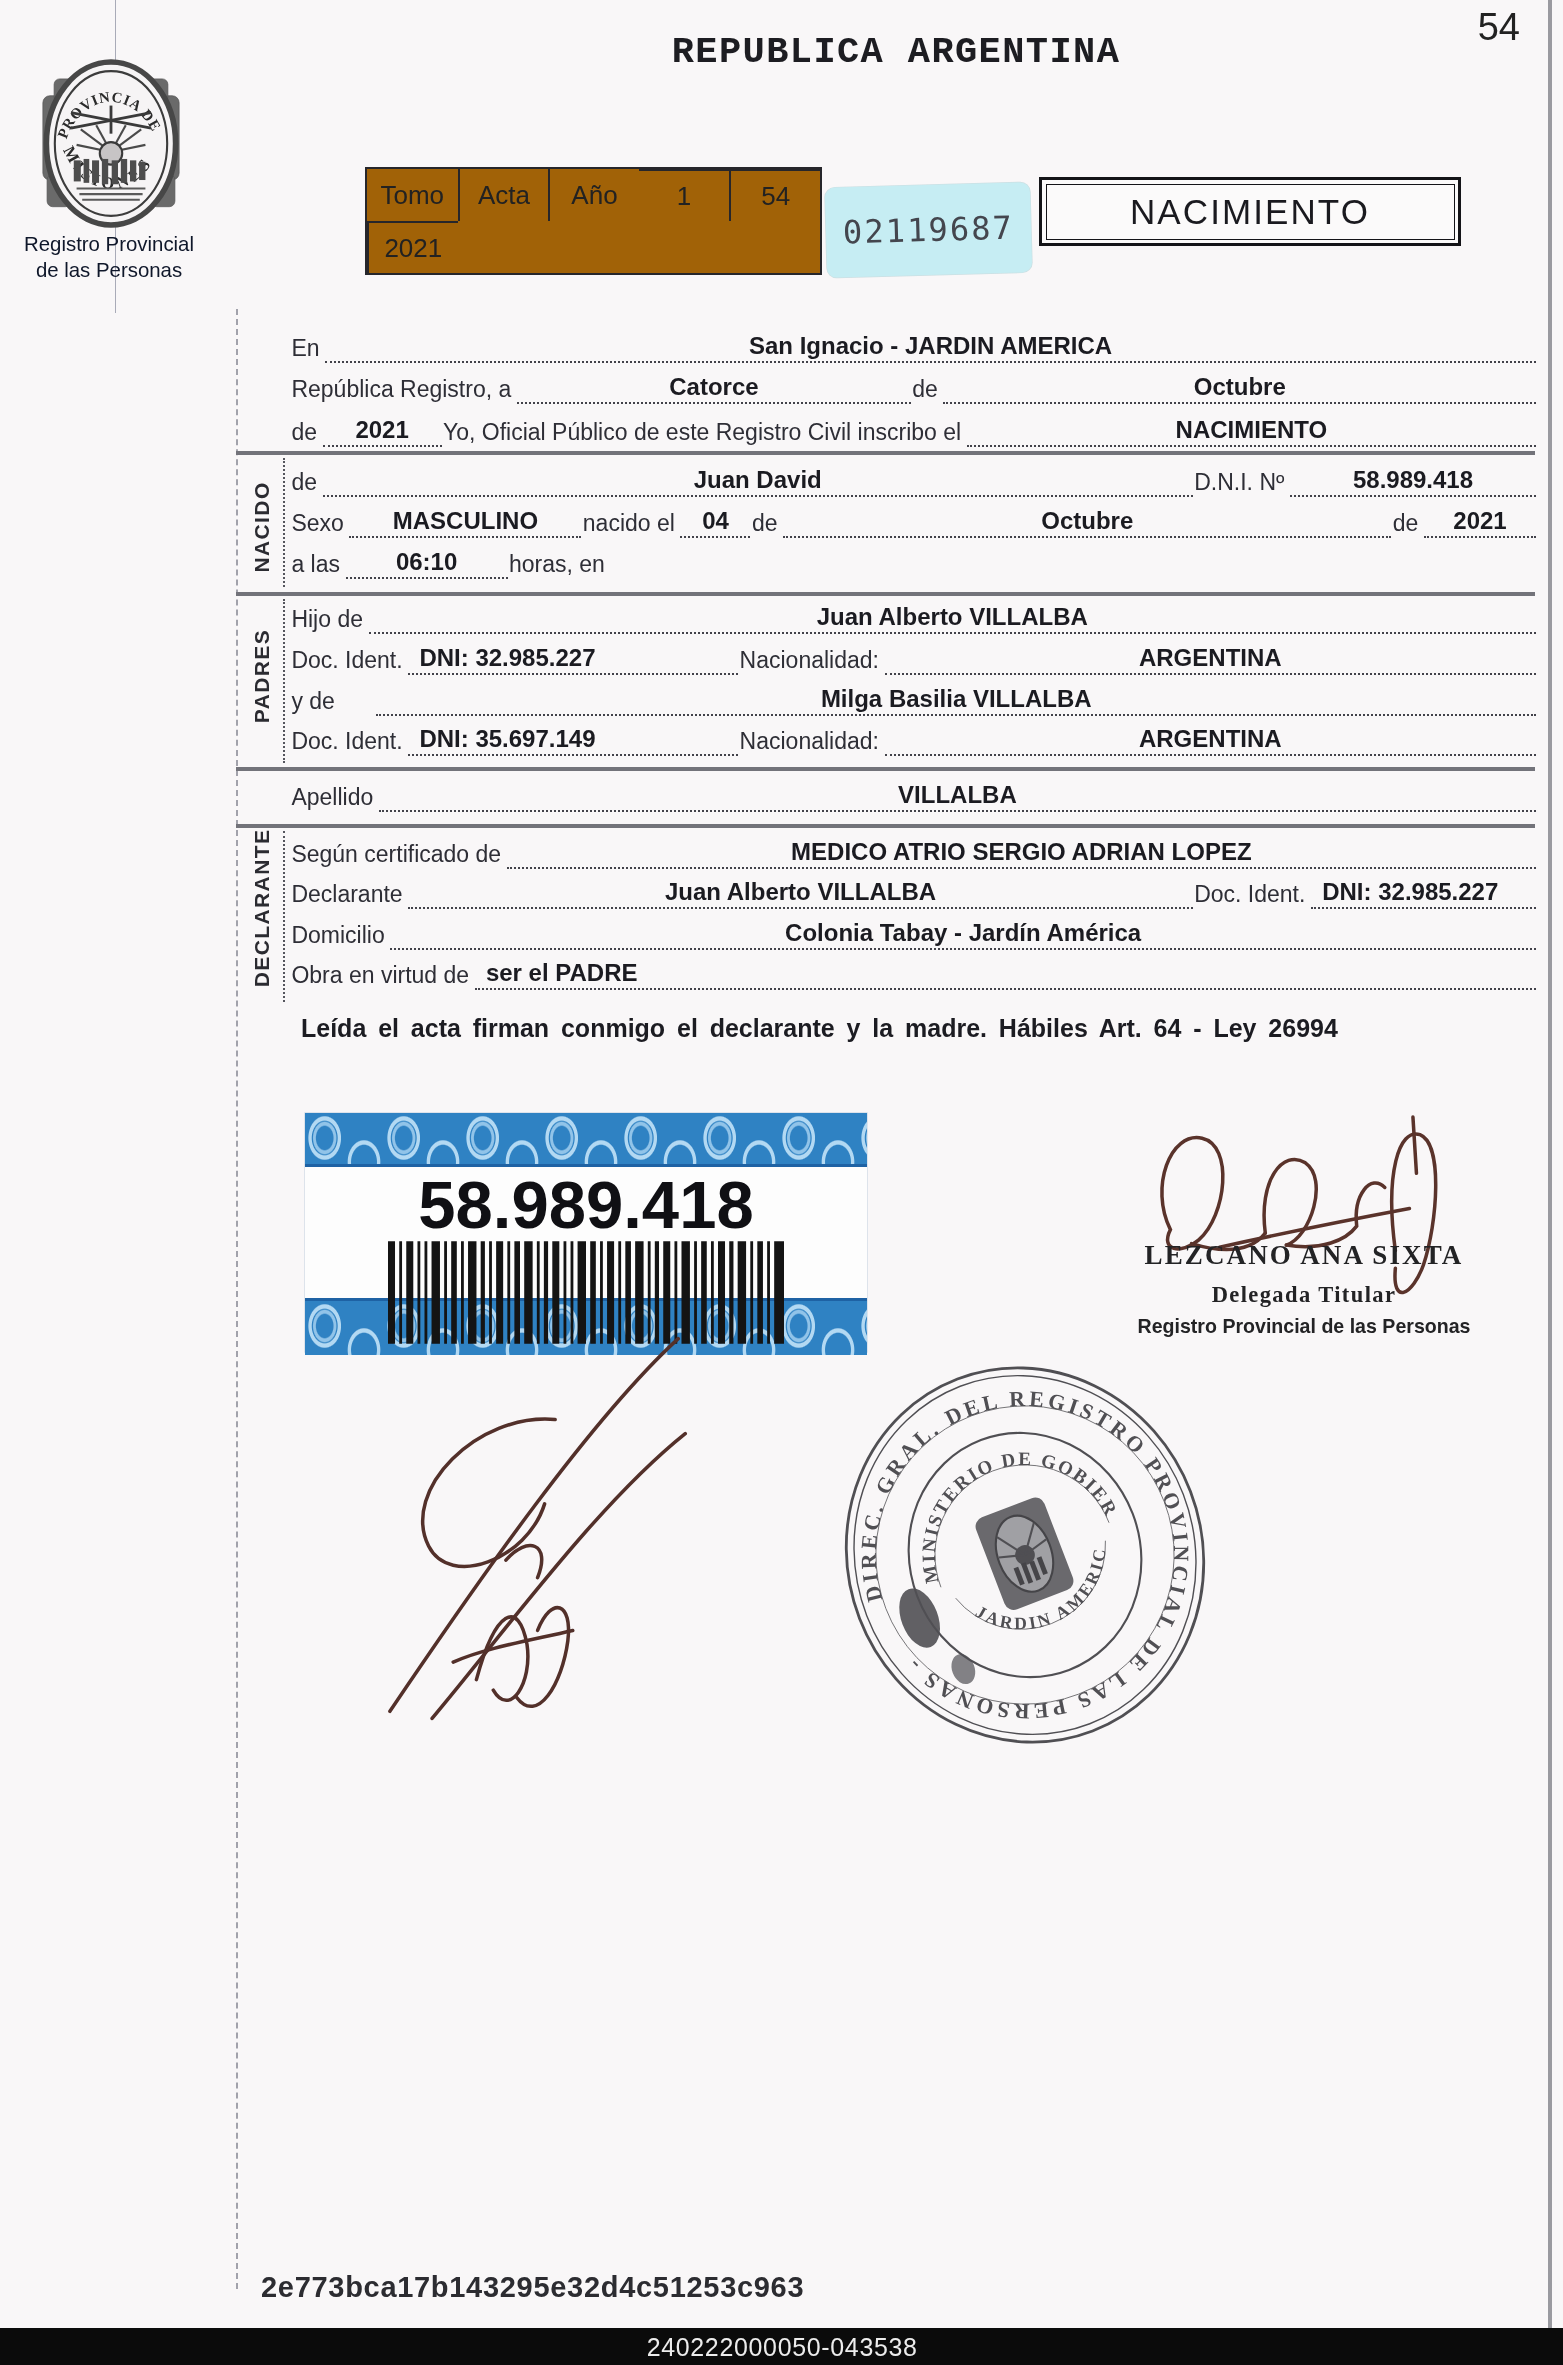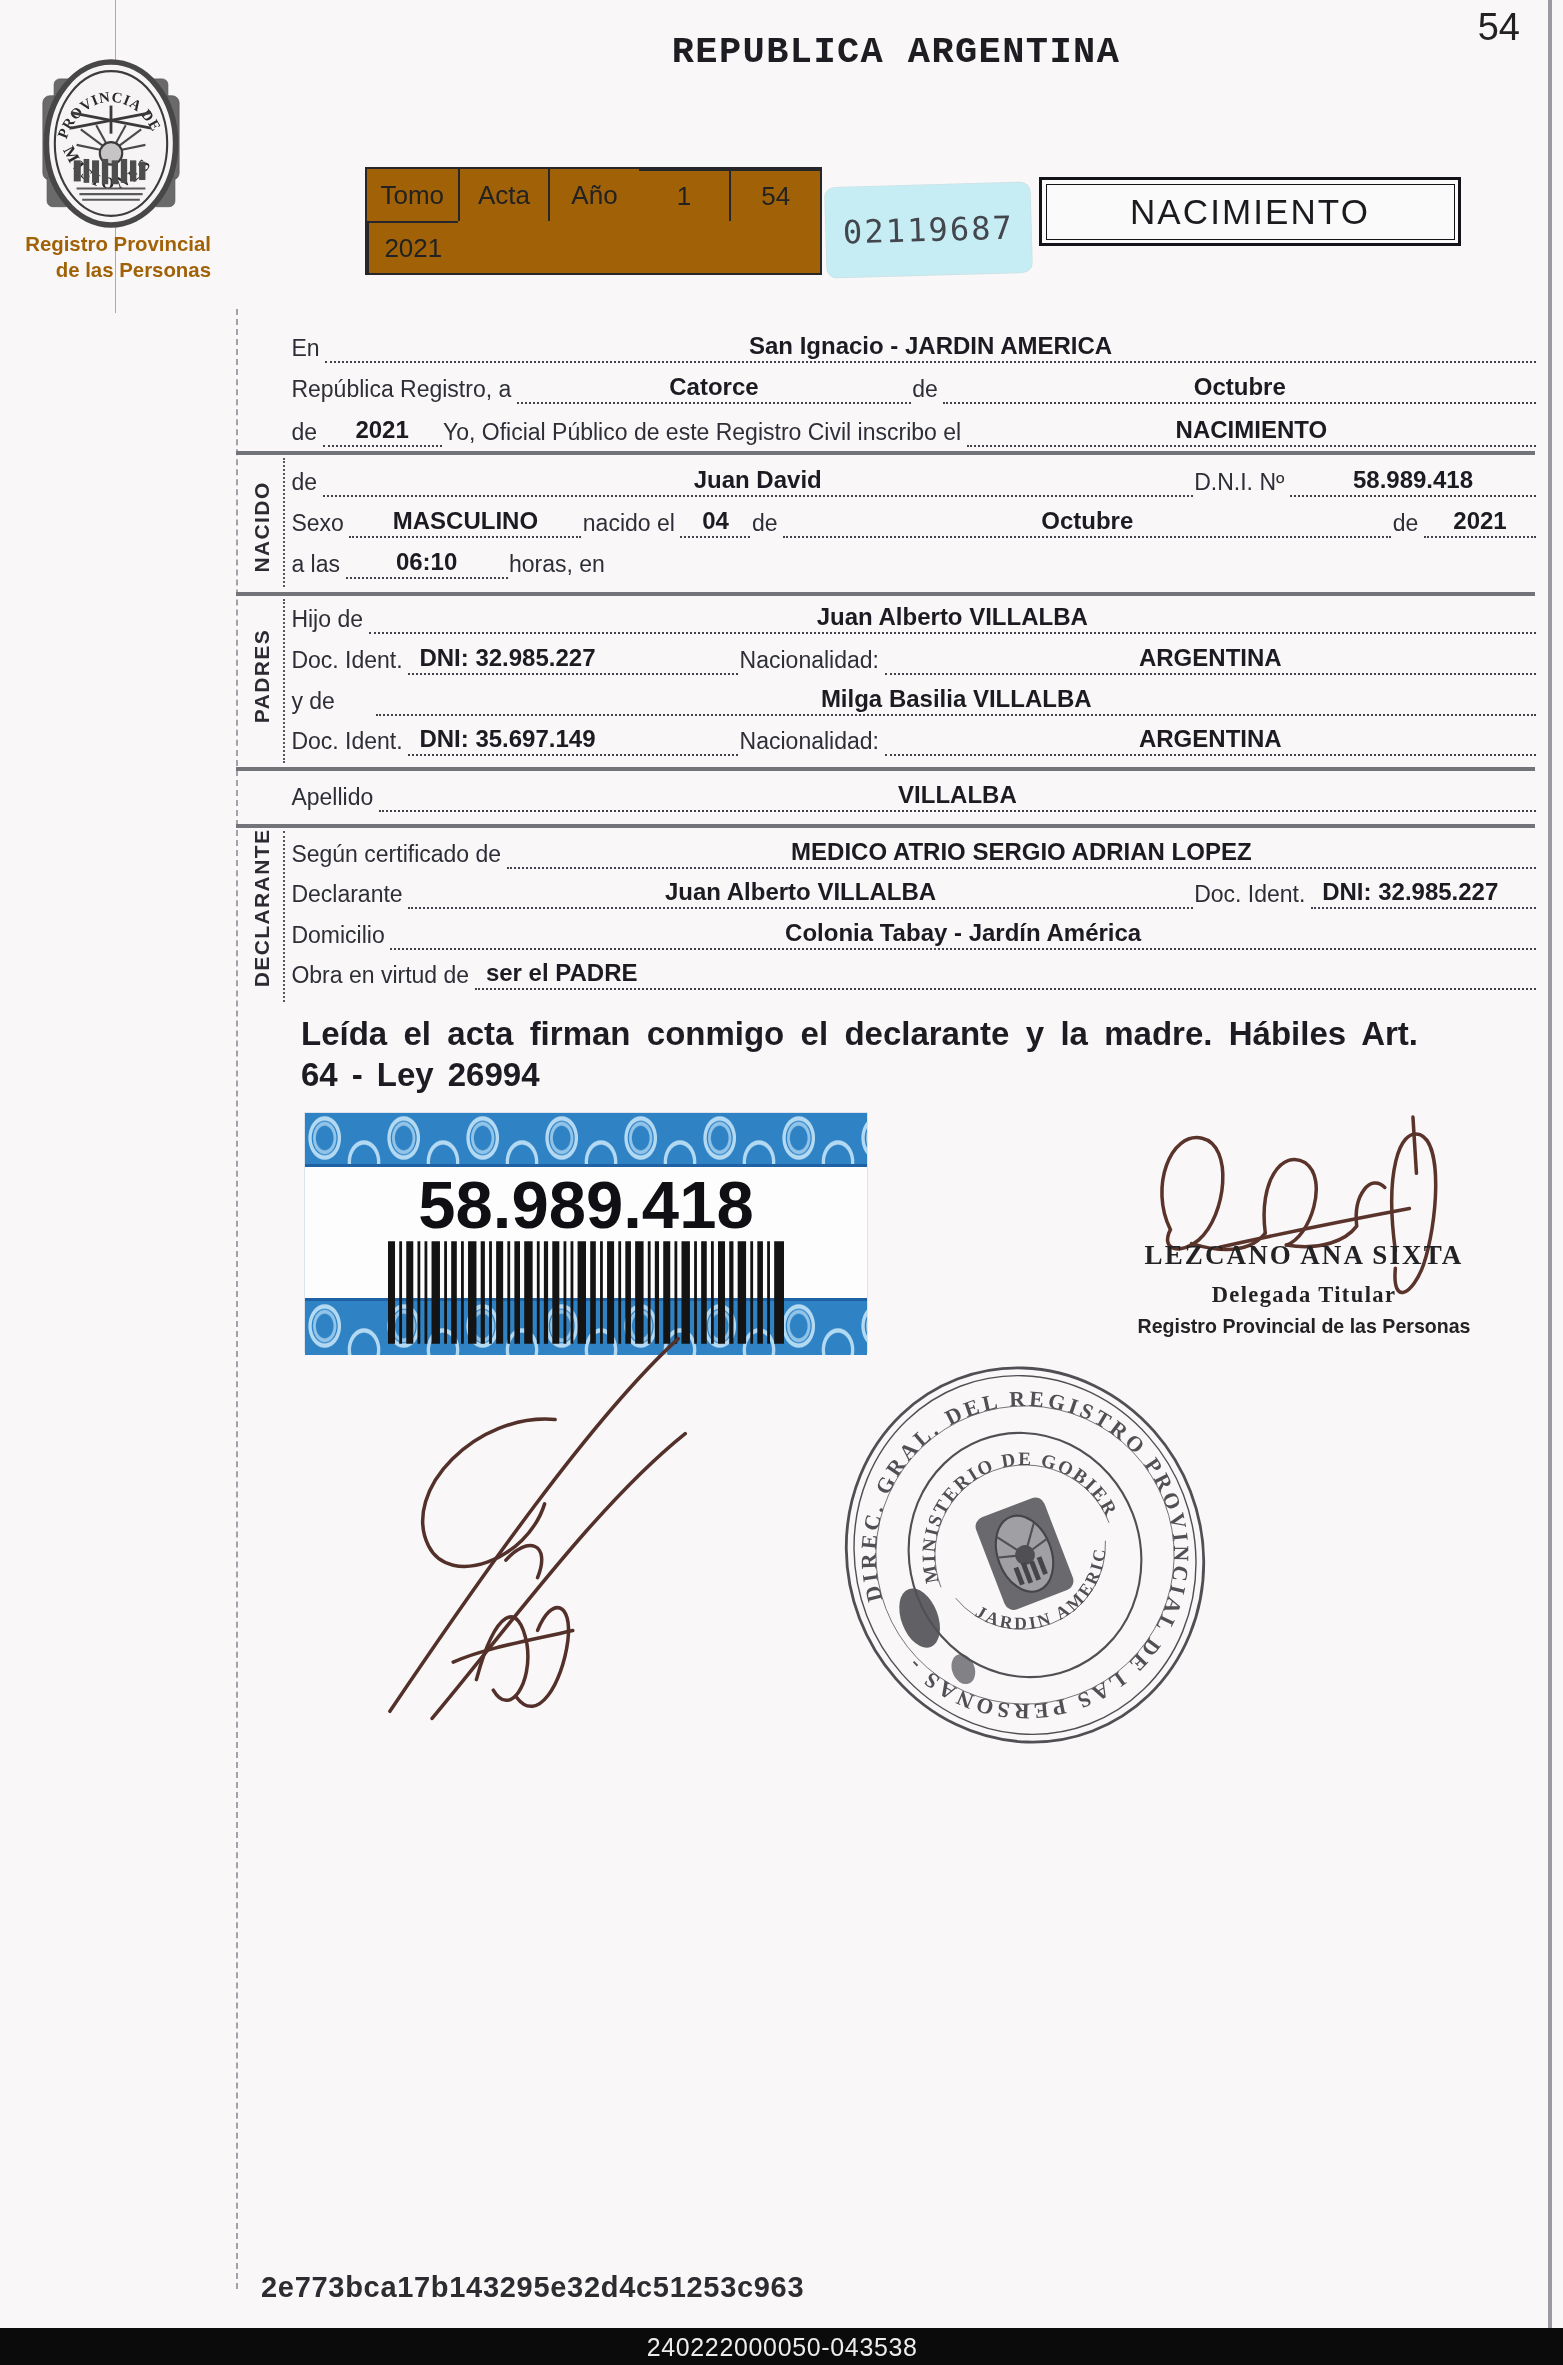--- a/index.html
+++ b/index.html
@@ -7,22 +7,22 @@
         font-family:"Liberation Sans",sans-serif;color:#222;}
   
   .vline-top{position:absolute;left:115px;top:0;width:1.4px;height:313px;background:#a9abb8;}
   .vline-right{position:absolute;left:1548px;top:0;width:3.5px;height:2328px;background:#9a9aa0;}
   .microline{position:absolute;left:236px;top:309px;height:1980px;width:0;border-left:2.1px dashed #8d8d99;opacity:.8;}
   
   .pageno{position:absolute;top:5.6px;right:44px;font-size:38px;font-weight:500;color:#222;}
   .title{position:absolute;top:31px;left:492px;width:808px;text-align:center;
          font-family:"Liberation Mono",monospace;font-weight:700;font-size:37px;letter-spacing:1.4px;color:#1d1d22;}
   .logo{position:absolute;left:37px;top:55px;}
-  .logo-cap{position:absolute;left:7px;top:232px;width:204px;text-align:right;
-            font-size:20.4px;line-height:1.25;color:#a16207;font-weight:700;}
+  .logo-cap{position:absolute;left:7px;top:232px;width:204px;text-align:center;
+            font-size:20.4px;line-height:1.25;color:#0f172a;font-weight:400;}
   
   .regtable{position:absolute;left:365px;top:167px;width:453px;height:104px;border:2.8px solid #26262b;
             display:grid;grid-template-columns:1fr 1fr 1fr 1fr 1fr;grid-template-rows:1fr 1fr;background:#a16207;}
   .regtable .cell{border-left:2.1px solid #26262b;border-top:2.8px solid #26262b;display:flex;align-items:center;justify-content:center;
                   font-size:26px;color:#222;}
   .regtable .cell.c0{border-left:none;}
   .regtable .cell.hdr{border-top:none;}
   
   .serial{position:absolute;left:826px;top:185px;width:205px;height:90px;background:#c6edf3;border-radius:9.8px;
           transform:rotate(-1.6deg);display:flex;align-items:center;justify-content:center;
@@ -41,21 +41,21 @@
   .sep{position:absolute;left:236px;width:1299px;height:3.5px;background:#73737a;}
   
   .row{position:absolute;left:290px;width:1246px;height:38px;display:flex;align-items:flex-end;}
   .lbl{font-size:23px;color:#2e2e36;white-space:nowrap;line-height:1;padding:0 5.6px 2.8px 1.4px;}
   .seg{position:relative;height:35px;border-bottom:2.8px dotted #42424a;}
   .seg.fx{flex:1;}
   .val{position:absolute;left:0;right:0;bottom:3.5px;text-align:center;font-weight:700;font-size:24px;
        color:#1b1b21;white-space:nowrap;line-height:1;}
   .val.left{text-align:left;padding-left:11.2px;}
   
-  .closing{position:absolute;left:301px;top:1013px;width:1117px;font-size:33px;font-weight:700;
+  .closing{position:absolute;left:301px;top:1013px;width:1117px;font-size:25px;font-weight:700;
            line-height:1.25;color:#1c1c22;text-align:justify;word-spacing:4.9px;}
   
   .dnisticker{position:absolute;left:305px;top:1113px;width:562px;height:239px;background:#fdfdfd;
               box-shadow:0 0 0 0.7px rgba(90,140,180,.25);}
   .band{position:absolute;left:0;width:100%;height:51px;background-color:#2f82c3;
         background-image:
           radial-gradient(ellipse 24px 32px at 19.7px 25px, rgba(255,255,255,0) 52%, rgba(186,221,245,.95) 56% 66%, rgba(255,255,255,0) 70%),
           radial-gradient(ellipse 18px 25px at 19.7px 25px, rgba(255,255,255,0) 46%, rgba(170,212,242,.8) 52% 62%, rgba(255,255,255,0) 68%),
           radial-gradient(ellipse 24px 32px at 59px 49px, rgba(255,255,255,0) 52%, rgba(186,221,245,.95) 56% 66%, rgba(255,255,255,0) 70%);
         background-size:79px 65px;}

